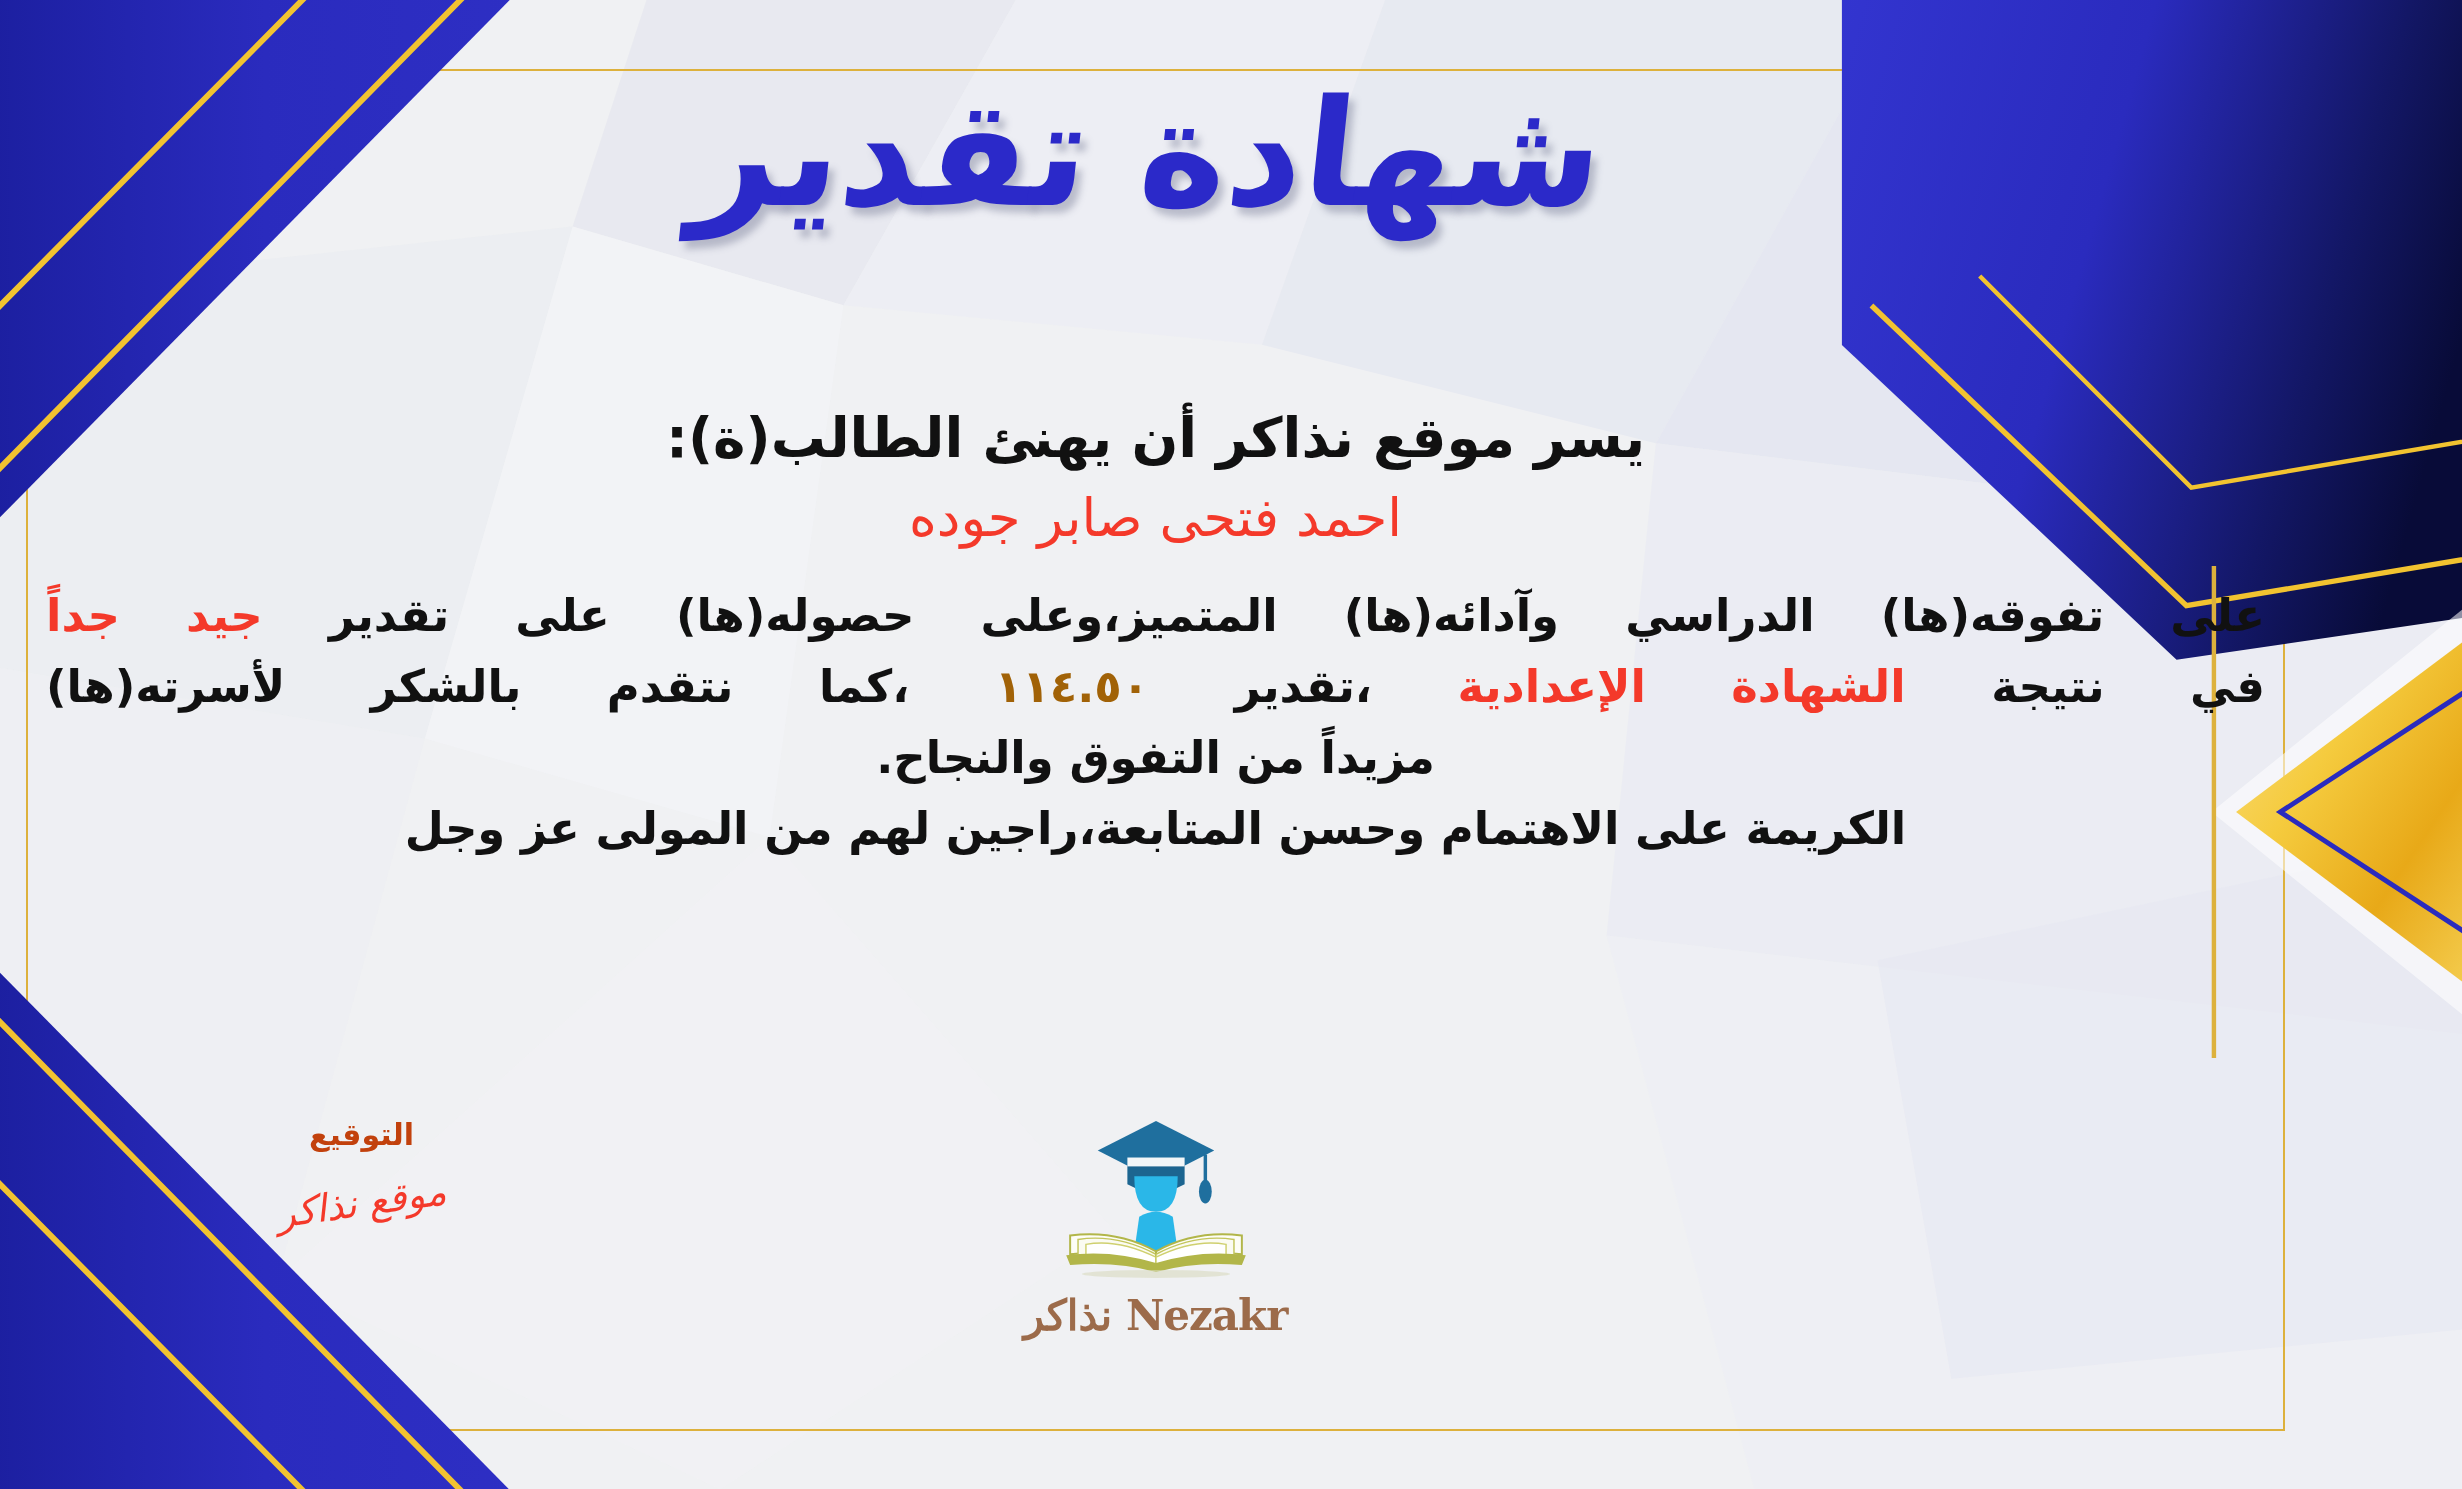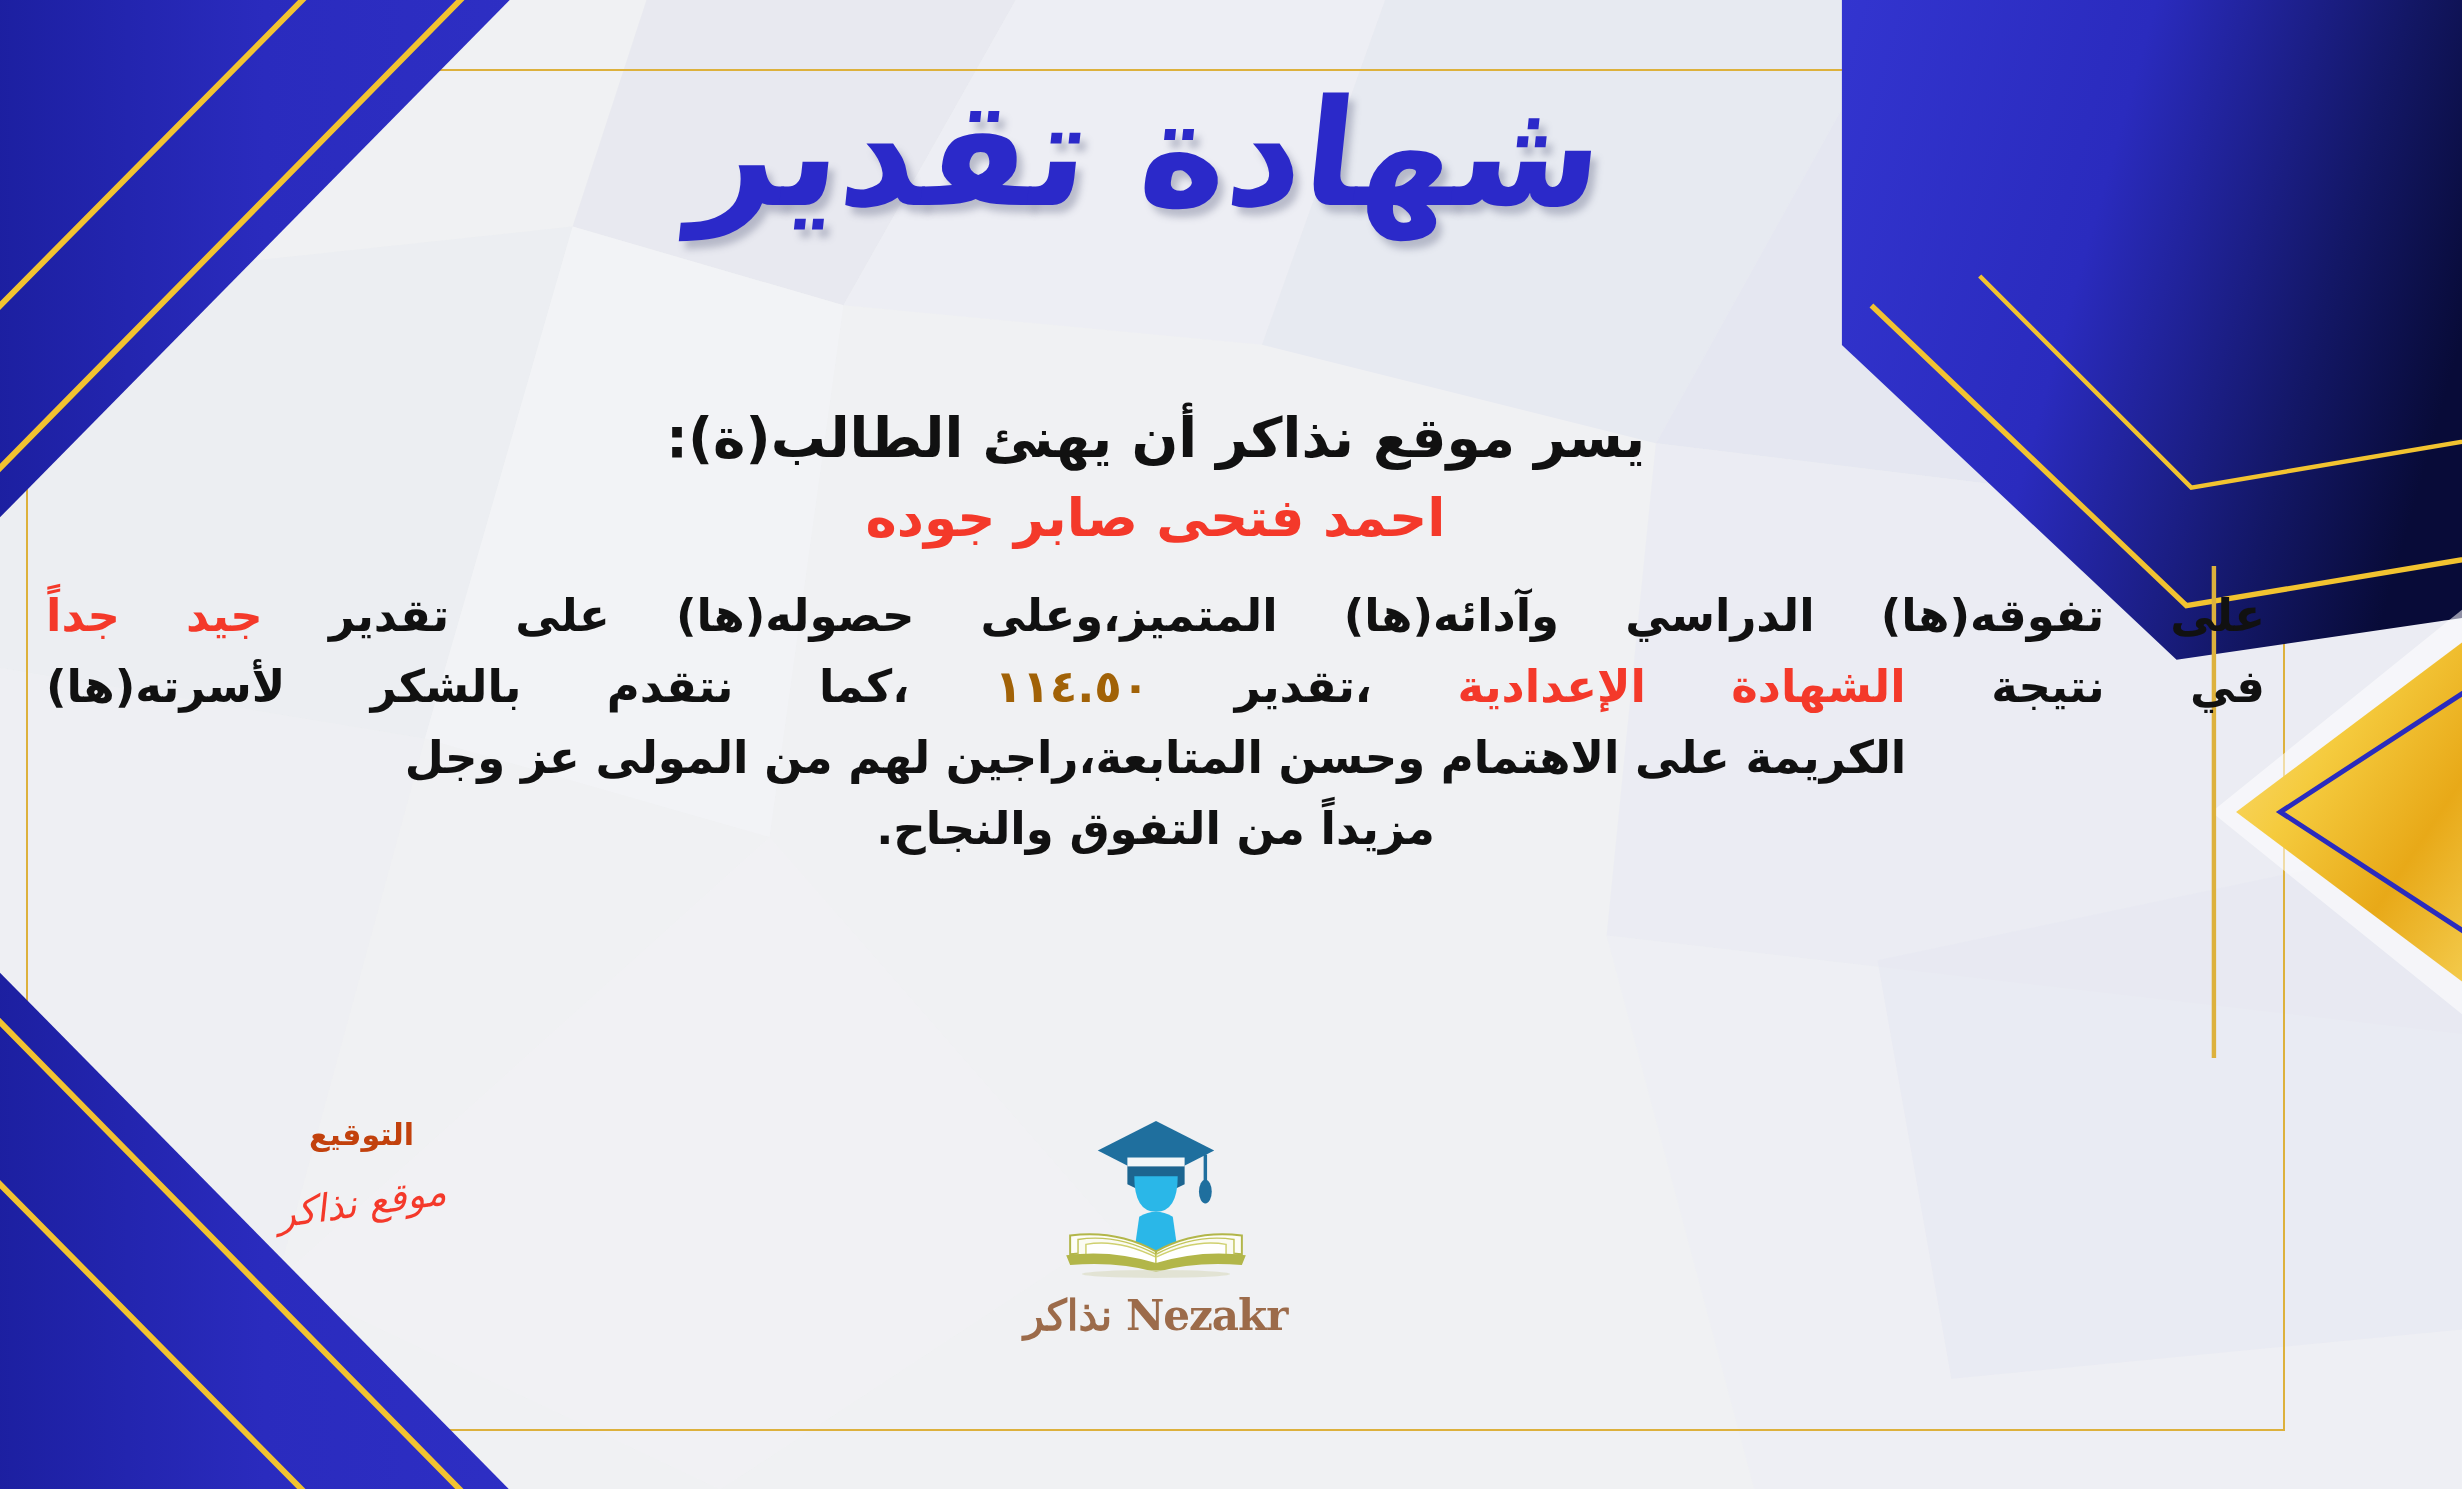--- a/index.html
+++ b/index.html
@@ -86,21 +86,21 @@
 
   .line-congrats {
     font-size: 55px;
     font-weight: 700;
     line-height: 1.25;
     margin-bottom: 13px;
   }
 
   .student-name {
     font-size: 53px;
-    font-weight: 700;
+    font-weight: 400;
     color: #f4392a;
     margin-bottom: 30.5px;
     line-height: 1.2;
   }
 
   .para {
     font-size: 45px;
     font-weight: 700;
     line-height: 1.58;
     text-align: center;
@@ -266,22 +266,22 @@
           <span>على تفوقه(ها) الدراسي وآدائه(ها) المتميز،وعلى حصوله(ها) على تقدير</span>
           <span class="hl-red">جيد جداً</span>
         </span>
         <span class="ln l2">
           <span>في نتيجة</span>
           <span class="hl-red">الشهادة الإعدادية</span>
           <span>،تقدير</span>
           <span class="score">١١٤.٥٠</span>
           <span>،كما نتقدم بالشكر لأسرته(ها)</span>
         </span>
+        <span class="ln l4">مزيداً من التفوق والنجاح.</span>
         <span class="ln l3">الكريمة على الاهتمام وحسن المتابعة،راجين لهم من المولى عز وجل</span>
-        <span class="ln l4">مزيداً من التفوق والنجاح.</span>
       </div>
     </div>
 
     <div class="footer">
 
       <div class="sign-block">
         <div class="sign-label">التوقيع</div>
         <div class="sign-mark">موقع نذاكر</div>
       </div>
 

